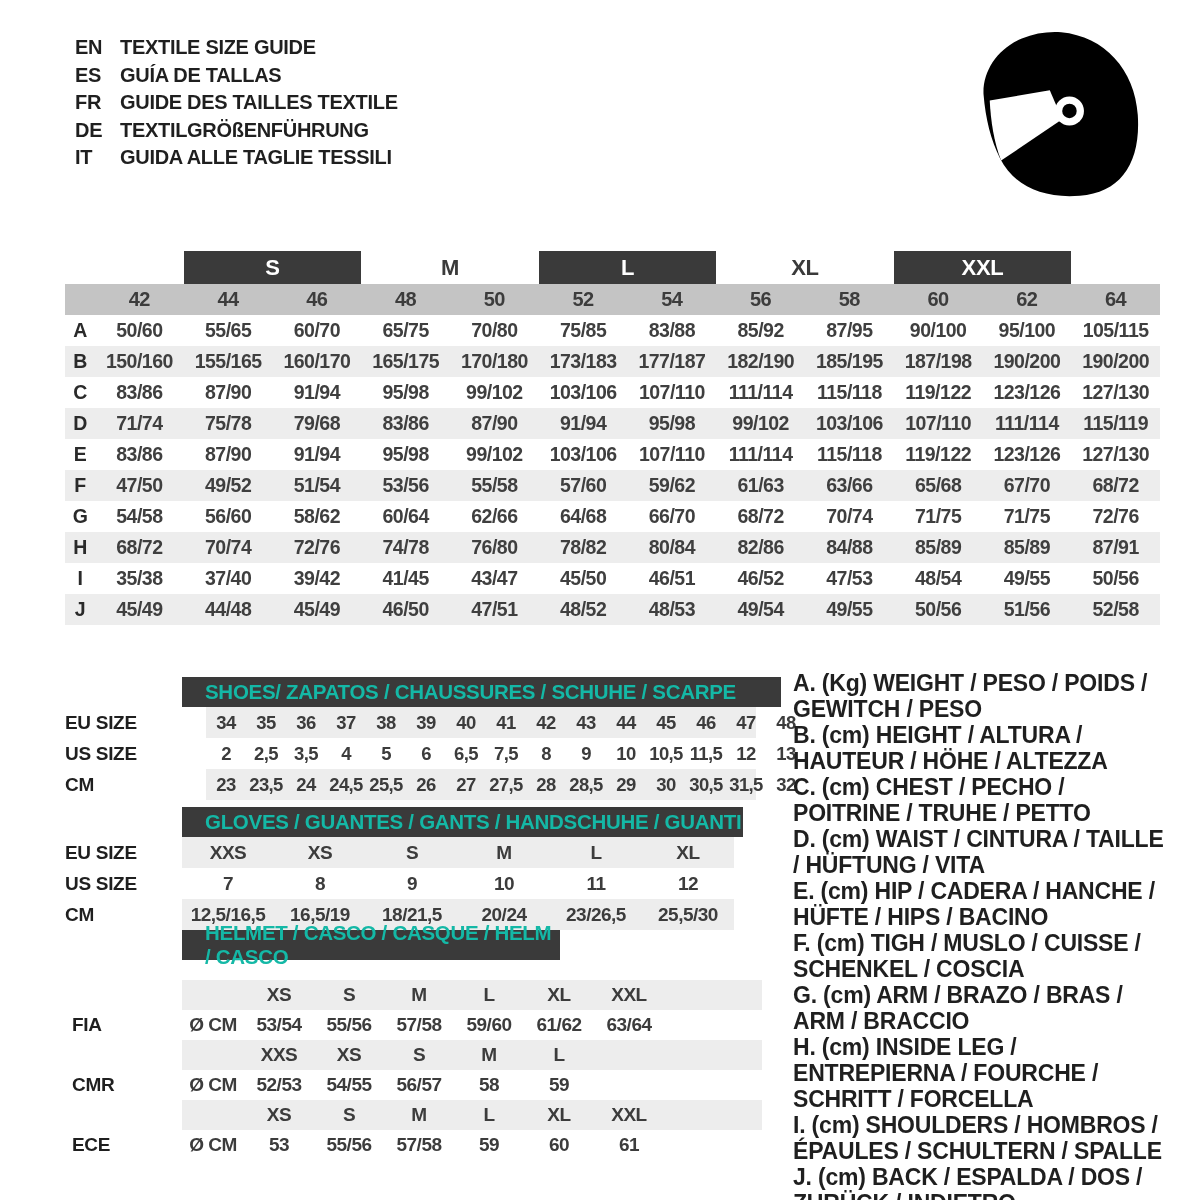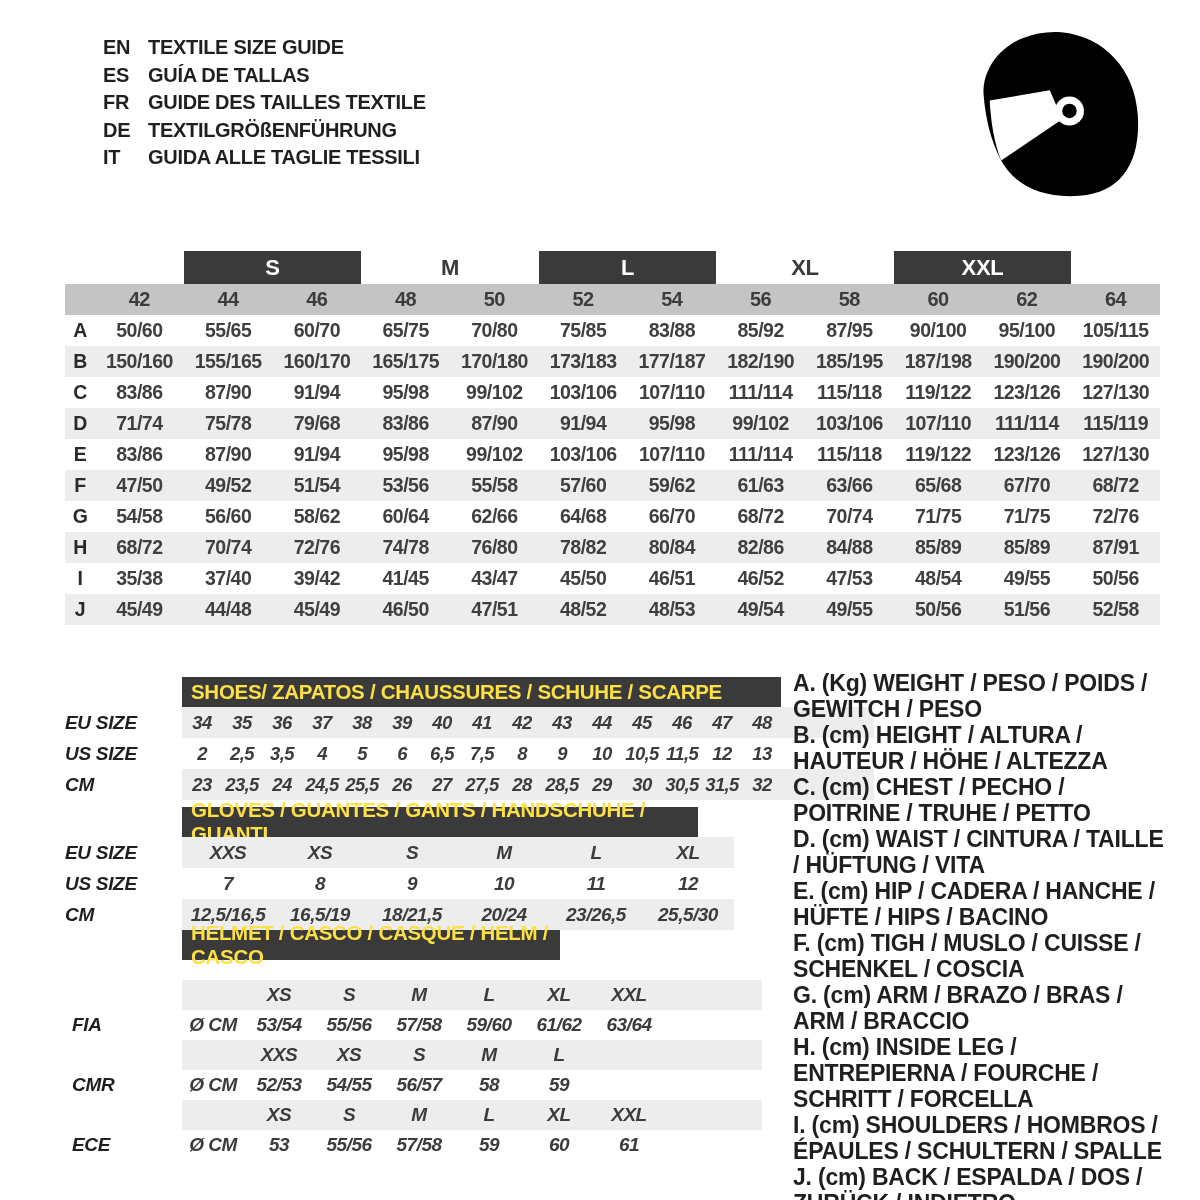--- a/index.html
+++ b/index.html
@@ -2,60 +2,60 @@
 <html><head>
 <meta charset="utf-8">
 <style>
   html,body{margin:0;padding:0;background:#fff;}
   .page{position:relative;width:1200px;height:1200px;background:#ffffff;overflow:hidden;
         font-family:"Liberation Sans",sans-serif;font-weight:700;color:#3f3f3f;}
   .abs{position:absolute;}
 
   
   .langs{left:75px;top:34px;}
-  .lang-row{display:flex;font-size:20px;line-height:27.5px;color:#1f1f1f;letter-spacing:-0.3px;margin-left:28px;}
+  .lang-row{display:flex;font-size:20px;line-height:27.5px;color:#1f1f1f;letter-spacing:-0.3px;}
   .lang-code{width:45px;flex:0 0 45px;}
 
   
   .helmet-wrap{left:968px;top:26px;width:176px;height:176px;}
 
   
   .apparel{left:65px;top:251px;width:1095px;}
   .grp-row,.band,.trow{display:grid;grid-template-columns:30px repeat(12,1fr);}
   .grp-row{height:33px;}
   .grp{display:flex;align-items:center;justify-content:center;font-size:22px;color:#3a3a3a;letter-spacing:-0.3px;}
   .grp.boxed{background:#3a3a3a;color:#ffffff;}
   .band{height:31px;background:#c4c4c4;}
   .trow{height:31px;font-size:19.5px;}
   .trow.stripe{background:#ededed;}
   .cell{display:flex;align-items:center;justify-content:center;letter-spacing:-0.5px;}
   .band .cell{font-size:20px;color:#3c3c3c;}
   .rlabel{color:#2a2a2a;}
 
   
-  .secbar{background:#3a3a3a;color:#fde047;display:flex;align-items:center;
-          padding-left:9px;font-size:20.5px;letter-spacing:-0.3px;height:30px;box-sizing:border-box;}
+  .secbar{background:#3a3a3a;color:#14b8a6;display:flex;align-items:center;
+          padding-left:23px;font-size:20.5px;letter-spacing:-0.3px;height:30px;box-sizing:border-box;}
   .bar-shoes{left:182px;top:677px;width:599px;}
-  .bar-gloves{left:182px;top:807px;width:516px;}
+  .bar-gloves{left:182px;top:807px;width:561px;}
   .bar-helmet{left:182px;top:930px;width:378px;}
 
   
   .subrows{display:block;}
   .shoes-rows{left:65px;top:707px;}
   .gloves-rows{left:65px;top:837px;}
   .helmet-rows{left:65px;top:980px;}
-  .subrow{display:flex;height:31px;font-style:italic;}
+  .subrow{display:flex;height:31px;}
   .helmet-rows .subrow{height:30px;}
   .sublabel{width:117px;flex:0 0 117px;display:flex;align-items:center;
             font-size:19px;color:#1f1f1f;letter-spacing:-0.3px;}
   .helmet-rows .sublabel{padding-left:7px;box-sizing:border-box;text-align:right;}
   .vals{display:grid;}
   .vals.shaded{background:#ededed;}
   .vals .cell{font-size:19px;color:#3c3c3c;}
-  .shoes-vals{grid-template-columns:repeat(15,40px);width:692px;}
+  .shoes-vals{grid-template-columns:repeat(15,40px);width:550px;margin-left:24px;}
   .shoes-vals .cell{font-size:18.5px;letter-spacing:-0.6px;}
   .gloves-vals{grid-template-columns:repeat(6,92px);width:552px;}
   .hm-vals{grid-template-columns:62px repeat(6,70px);width:580px;}
 
   
   .legend{left:793px;top:670px;width:372px;font-size:23px;line-height:26px;
           color:#1f1f1f;letter-spacing:-0.2px;}
   .legend p{margin:0;}
 </style>
 </head>

